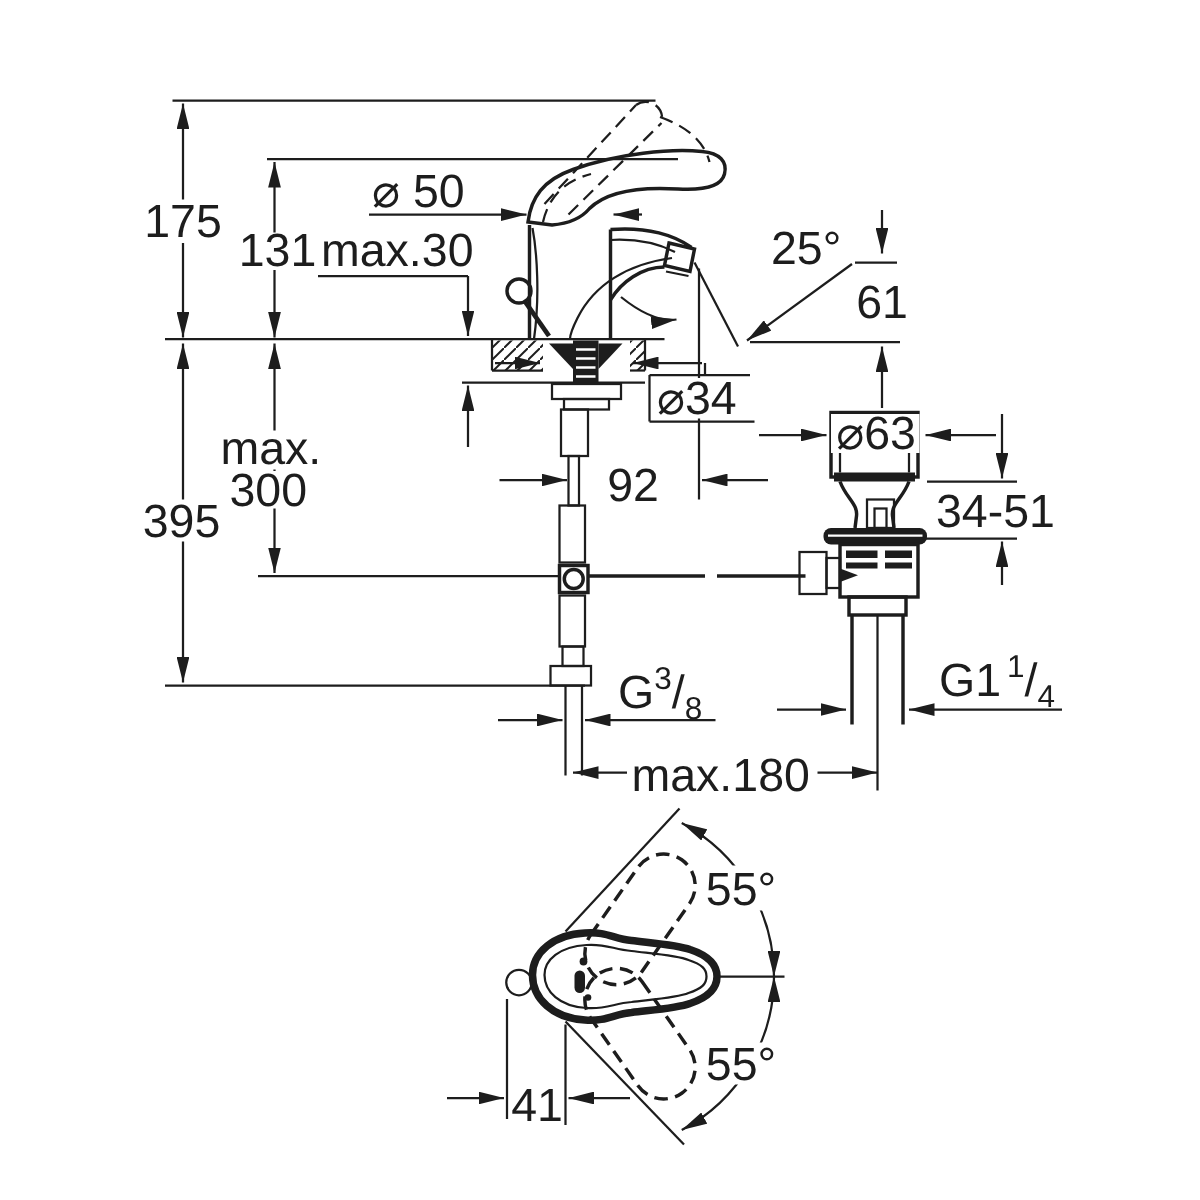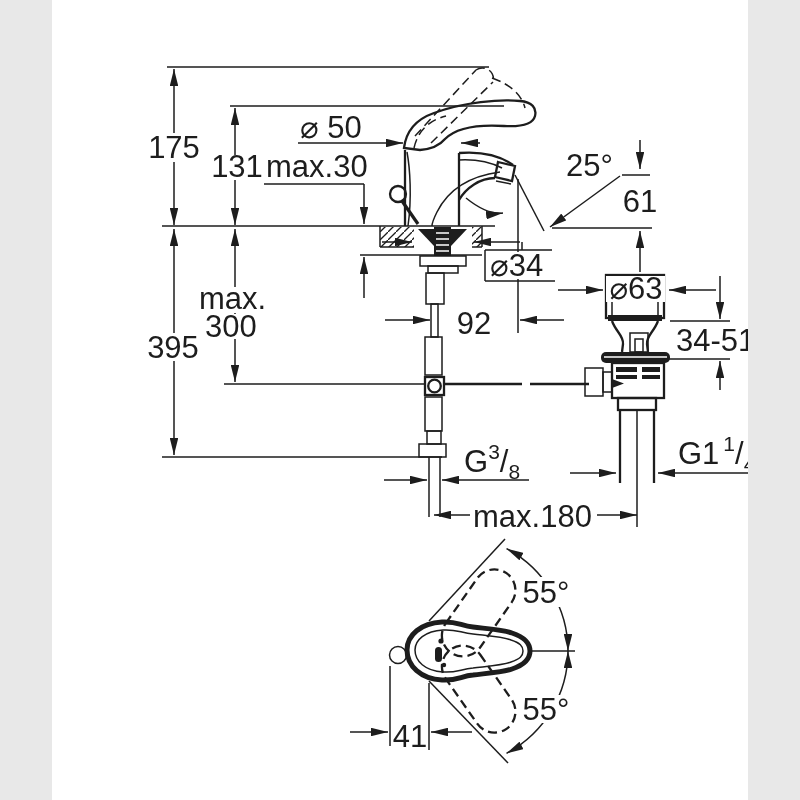--- a/index.html
+++ b/index.html
@@ -1,17 +1,17 @@
 <!DOCTYPE html>
 <html style="--ink: #1d1d1d; --bg: #ffffff;"><head>
 <meta charset="utf-8">
 <style>
   html,body{margin:0;padding:0;}
   body{background:#e8e8e8;font-family:"Liberation Sans",sans-serif;}
-  #stage{width:696px;height:800px;background:var(--bg,#fff);position:relative;margin:0 auto;overflow:hidden;}
+  #stage{width:800px;height:800px;background:var(--bg,#fff);position:relative;margin:0 auto;overflow:hidden;}
   svg{display:block;}
   .thin{stroke:var(--ink,#1d1d1d);stroke-width:1.5;fill:none;stroke-linecap:butt;}
   .med{stroke:var(--ink,#1d1d1d);stroke-width:2.3;fill:none;}
   .thick{stroke:var(--ink,#1d1d1d);stroke-width:3.2;fill:none;}
   .heavy{stroke:var(--ink,#1d1d1d);stroke-width:5;fill:none;}
   .dash{stroke-dasharray:9 5;}
   .fillink{fill:var(--ink,#1d1d1d);stroke:none;}
   .white{fill:#fff;stroke:none;}
   .lbl{font-family:"Liberation Sans",sans-serif;font-size:31px;fill:var(--ink,#1d1d1d);}
   .lblsm{font-size:21px;}

